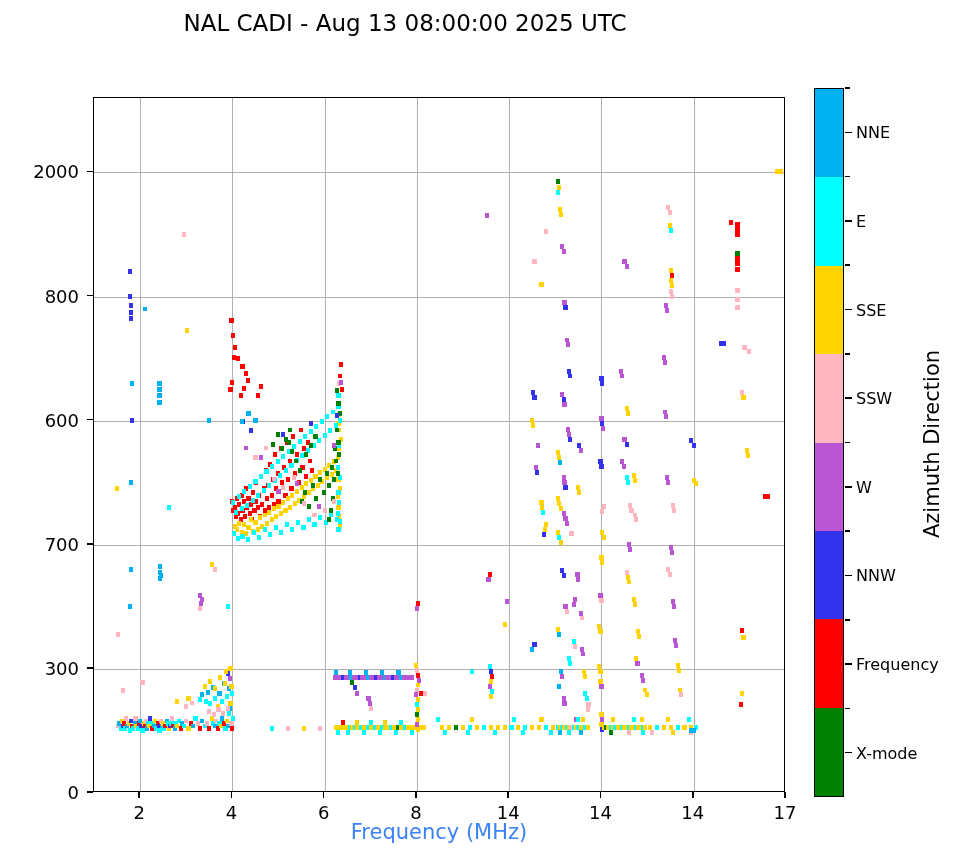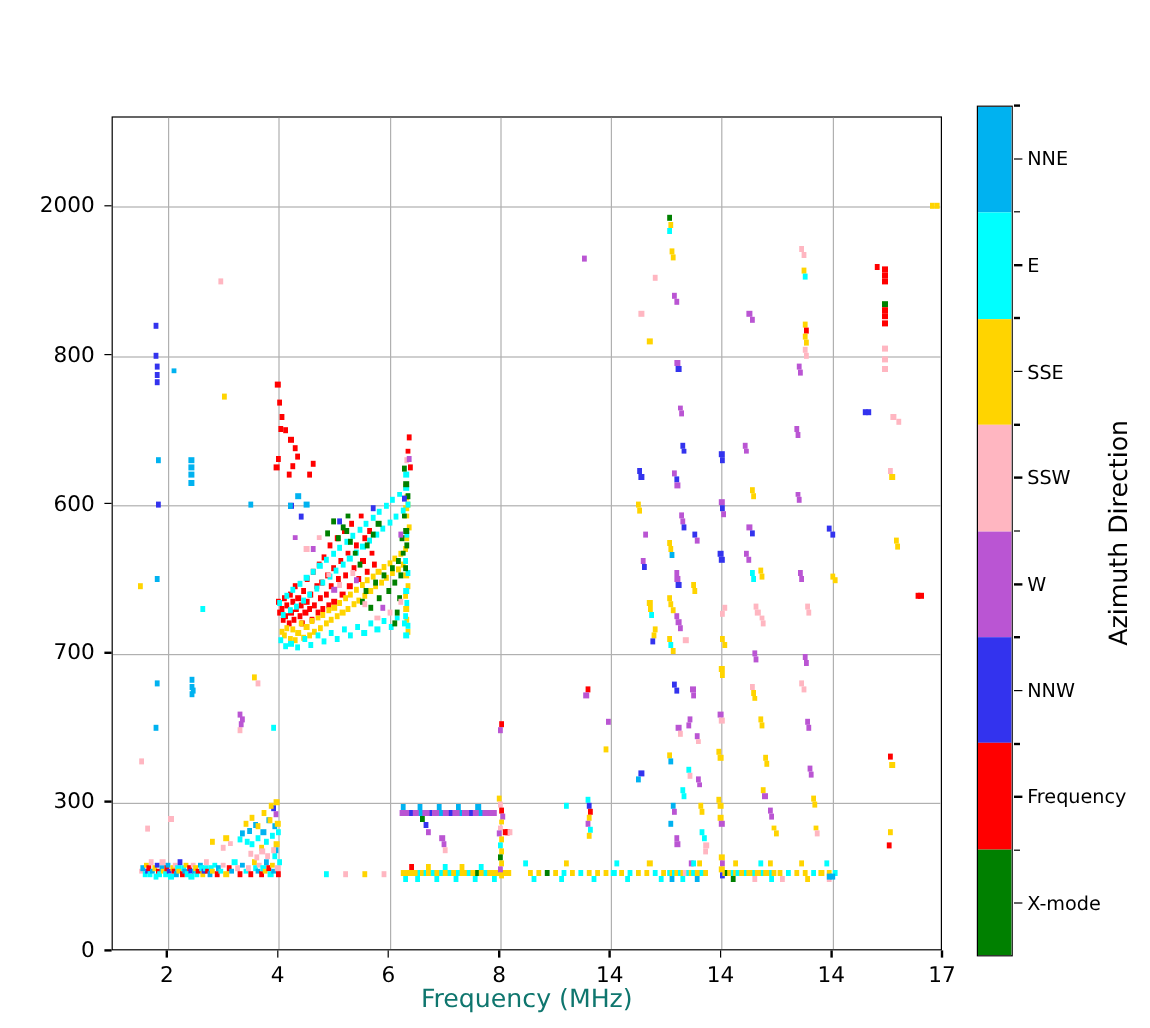--- a/index.html
+++ b/index.html
@@ -30,21 +30,21 @@
   .xlab{
     position:absolute; top:705px; font-size:18px; color:#000;
     transform:translateX(-50%); white-space:nowrap;
   }
   .ylab{
     position:absolute; left:-14px; font-size:18px; color:#000;
     transform:translate(-100%,-50%); white-space:nowrap;
   }
   .axis-title-x{
     position:absolute; left:93px; top:820px; width:692px; text-align:center;
-    font-size:21px; color:#0f766e;
+    font-size:21px; color:#3b82f6;
   }
 
   
   #cbar{
     position:absolute; left:814px; top:88px; width:30px; height:709px;
     border:1.5px solid #000; box-sizing:border-box; overflow:hidden;
   }
   .cband{width:100%;}
   .ctick{position:absolute; left:845px; width:7px; height:1.6px; background:#000;}
   .clab{position:absolute; left:856px; font-size:16px; color:#000;
@@ -53,20 +53,21 @@
     position:absolute; left:932px; top:444px; font-size:21px; color:#000;
     transform:translate(-50%,-50%) rotate(-90deg); transform-origin:center center;
     white-space:nowrap;
   }
 </style>
 </head>
 <body>
 
 <div id="root">
 
+  <div class="title">NAL CADI - Aug 13 08:00:00 2025 UTC</div>
 
   <div id="plot">
     <div id="gridlayer">
         <div class="gl-v" style="left: 46.1333px;"></div>
         <div class="gl-v" style="left: 138.4px;"></div>
         <div class="gl-v" style="left: 230.667px;"></div>
         <div class="gl-v" style="left: 322.933px;"></div>
         <div class="gl-v" style="left: 415.2px;"></div>
         <div class="gl-v" style="left: 507.467px;"></div>
         <div class="gl-v" style="left: 599.733px;"></div>

